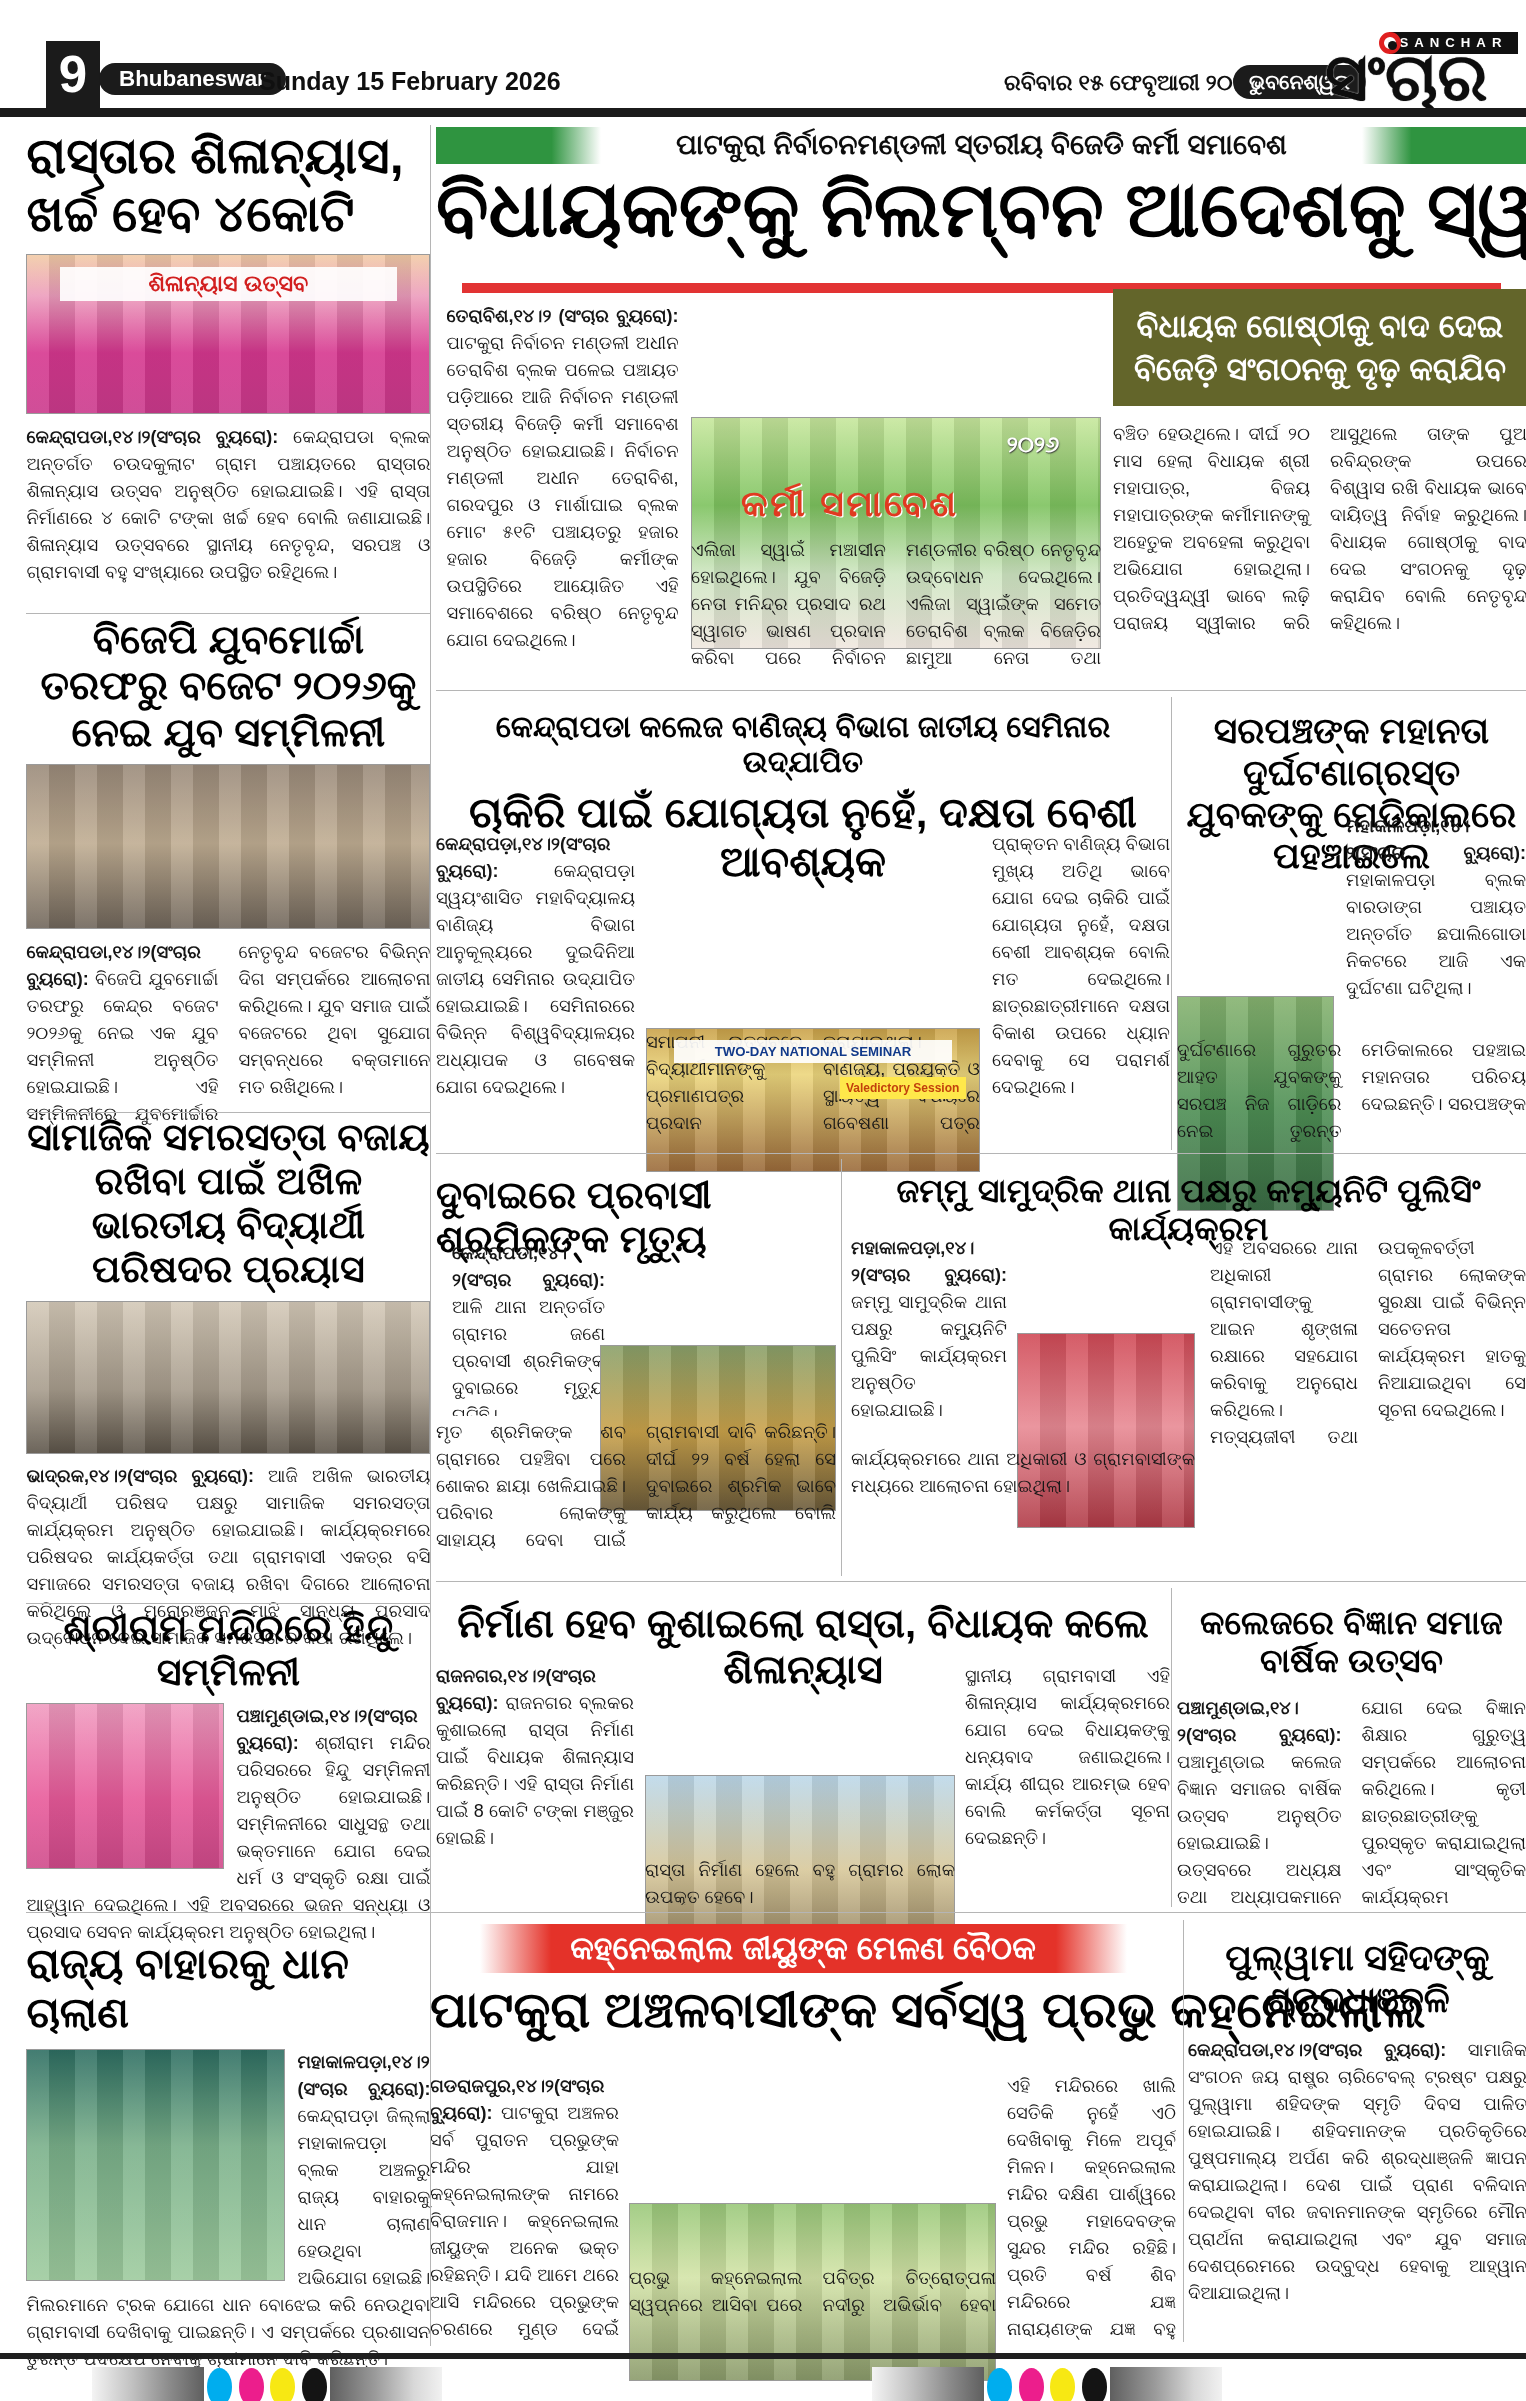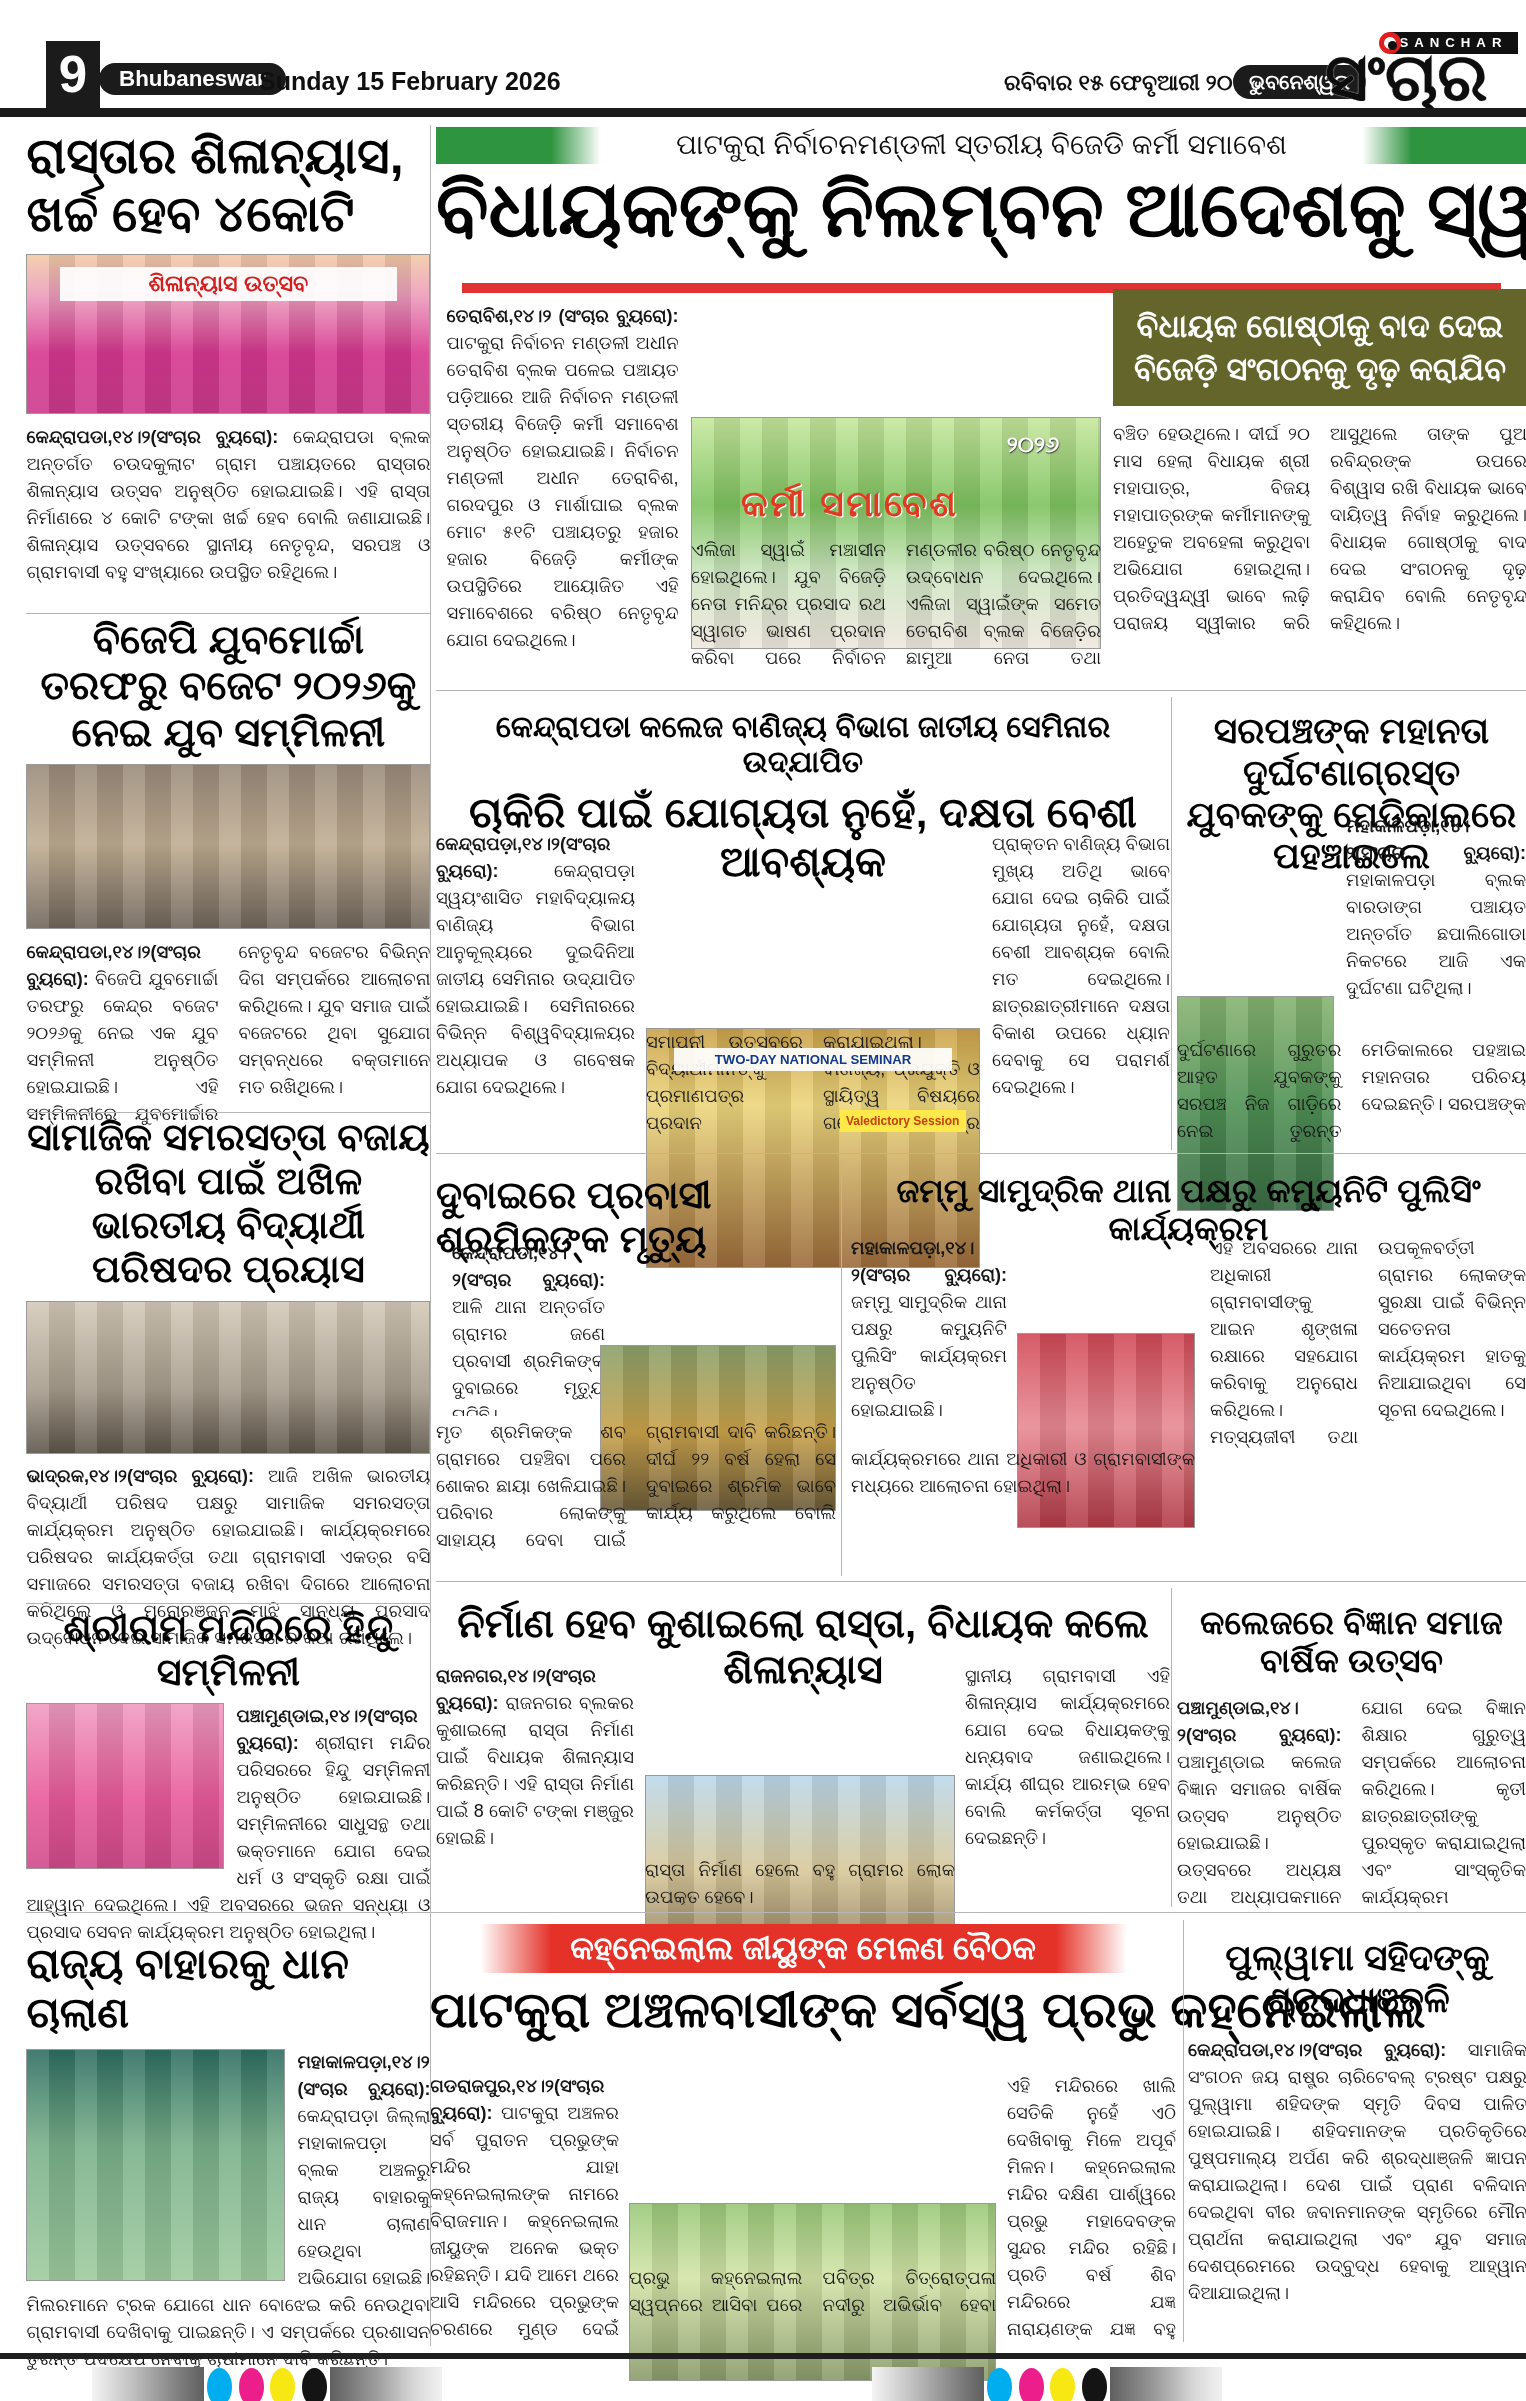--- a/index.html
+++ b/index.html
@@ -61,21 +61,21 @@
   .ph-banner.yellow { background:#ffe84a; color:#c2410c; top:34%; left:58%; width:38%; font-size:12px; }
   .ph-year { position:absolute; right:10%; top:6%; color:#fff; font-weight:bold; font-size:22.4px;
     text-shadow:0.7px 0.7px 1.3px #333; z-index:2; }
   .ph-redtext { position:absolute; left:12%; top:28%; color:#e03a20; font-weight:bold; font-size:36px;
     text-shadow:1.3px 1.3px 0 #fff; z-index:2; letter-spacing:2.6px; }
   
   .kickbar { display:flex; height:37px; align-items:stretch; }
   .kick-block-l { width:165px; background:linear-gradient(90deg,#2f9440 70%,#ffffff); }
   .kick-block-r { width:165px; background:linear-gradient(90deg,#ffffff,#2f9440 30%); }
   .kick-text { flex:1; display:flex; align-items:center; justify-content:center;
-    font-size:28px; font-weight:normal; color:#0d0d0d; }
+    font-size:28px; font-weight:bold; color:#0d0d0d; }
   .main-hl { font-size:77px; text-align:center; font-weight:bold; color:#000;
     line-height:1.08; margin-top:4px; white-space:nowrap; }
   .redrule { position:absolute; left:26.4px; right:26.4px; top:156px; height:10px; background:#e23333; }
   .olivebox { background:#63652a; color:#fff; font-size:32px; font-weight:bold; text-align:center;
     display:flex; align-items:center; justify-content:center; padding:0 17px; line-height:1.32; }
   
   .kick2 { text-align:center; font-size:30px; font-weight:bold; color:#000; }
   .redband { margin:9.2px auto 0; width:647px; height:49px; color:#fff; font-size:32px; font-weight:bold;
     display:flex; align-items:center; justify-content:center;
     background:linear-gradient(90deg,#ffffff 0%,#e43229 11%,#e43229 89%,#ffffff 100%); }
@@ -171,21 +171,21 @@
     <div class="abs body cols2" style="left:677px; top:294px; width:414px; height:259px; overflow:hidden;">ବଞ୍ଚିତ ହେଉଥିଲେ। ଦୀର୍ଘ ୨୦ ମାସ ହେଲା ବିଧାୟକ ଶ୍ରୀ ମହାପାତ୍ର, ବିଜୟ ମହାପାତ୍ରଙ୍କ କର୍ମୀମାନଙ୍କୁ ଅହେତୁକ ଅବହେଳା କରୁଥିବା ଅଭିଯୋଗ ହୋଇଥିଲା। ପ୍ରତିଦ୍ୱନ୍ଦ୍ୱୀ ଭାବେ ଲଢ଼ି ପରାଜୟ ସ୍ୱୀକାର କରି ଆସୁଥିଲେ ତାଙ୍କ ପୁଅ ରବିନ୍ଦ୍ରଙ୍କ ଉପରେ ବିଶ୍ୱାସ ରଖି ବିଧାୟକ ଭାବେ ଦାୟିତ୍ୱ ନିର୍ବାହ କରୁଥିଲେ। ବିଧାୟକ ଗୋଷ୍ଠୀକୁ ବାଦ ଦେଇ ସଂଗଠନକୁ ଦୃଢ଼ କରାଯିବ ବୋଲି ନେତୃବୃନ୍ଦ କହିଥିଲେ।</div>
   </div>
 
   <div class="abs" style="left:436px; top:694px; width:734px; height:455px;">
     <div class="kick2" style="margin-top:16px;">କେନ୍ଦ୍ରାପଡା କଲେଜ ବାଣିଜ୍ୟ ବିଭାଗ ଜାତୀୟ ସେମିନାର ଉଦ୍‌ଯାପିତ</div>
     <div class="hl" style="font-size:42px; text-align:center; margin-top:9.2px;">ଚାକିରି ପାଇଁ ଯୋଗ୍ୟତା ନୁହେଁ, ଦକ୍ଷତା ବେଶୀ ଆବଶ୍ୟକ</div>
     <div class="abs body" style="left:0; top:137px; width:199px; height:310px; overflow:hidden;">
       <b class="dl">କେନ୍ଦ୍ରାପଡ଼ା,୧୪।୨(ସଂଚାର ବ୍ୟୁରୋ):</b>
       <span>କେନ୍ଦ୍ରାପଡ଼ା ସ୍ୱୟଂଶାସିତ ମହାବିଦ୍ୟାଳୟ ବାଣିଜ୍ୟ ବିଭାଗ ଆନୁକୂଲ୍ୟରେ ଦୁଇଦିନିଆ ଜାତୀୟ ସେମିନାର ଉଦ୍‌ଯାପିତ ହୋଇଯାଇଛି। ସେମିନାରରେ ବିଭିନ୍ନ ବିଶ୍ୱବିଦ୍ୟାଳୟର ଅଧ୍ୟାପକ ଓ ଗବେଷକ ଯୋଗ ଦେଇଥିଲେ।</span>
     </div>
-    <div class="ph ph-m1 abs" style="left:210px; top:141px; width:334px; height:240px;">
+    <div class="ph ph-m1 abs" style="left:210px; top:141px; width:334px; height:144px;">
       <div class="ph-banner small">TWO-DAY NATIONAL SEMINAR</div>
       <div class="ph-banner yellow">Valedictory Session</div>
     </div>
     <div class="abs body cols2" style="left:210px; top:335px; width:334px; height:112px; overflow:hidden;">ସମାପନୀ ଉତ୍ସବରେ ବିଦ୍ୟାର୍ଥୀମାନଙ୍କୁ ପ୍ରମାଣପତ୍ର ପ୍ରଦାନ କରାଯାଇଥିଲା। ବାଣିଜ୍ୟ, ପ୍ରଯୁକ୍ତି ଓ ସ୍ଥାୟିତ୍ୱ ବିଷୟରେ ଗବେଷଣା ପତ୍ର ଉପସ୍ଥାପନ କରାଯାଇଥିଲା।</div>
     <div class="abs body" style="left:556px; top:137px; width:178px; height:310px; overflow:hidden;">ପ୍ରାକ୍ତନ ବାଣିଜ୍ୟ ବିଭାଗ ମୁଖ୍ୟ ଅତିଥି ଭାବେ ଯୋଗ ଦେଇ ଚାକିରି ପାଇଁ ଯୋଗ୍ୟତା ନୁହେଁ, ଦକ୍ଷତା ବେଶୀ ଆବଶ୍ୟକ ବୋଲି ମତ ଦେଇଥିଲେ। ଛାତ୍ରଛାତ୍ରୀମାନେ ଦକ୍ଷତା ବିକାଶ ଉପରେ ଧ୍ୟାନ ଦେବାକୁ ସେ ପରାମର୍ଶ ଦେଇଥିଲେ।</div>
   </div>
 
   <div class="abs" style="left:1177px; top:694px; width:349px; height:455px;">
     <div class="hl" style="font-size:36px; text-align:center; margin-top:16px;">ସରପଞ୍ଚଙ୍କ ମହାନତା ଦୁର୍ଘଟଣାଗ୍ରସ୍ତ ଯୁବକଙ୍କୁ ମେଡିକାଲରେ ପହଞ୍ଚାଇଲେ</div>
     <div class="ph ph-r1 abs" style="left:0; top:119px; width:157px; height:215px;"></div>

